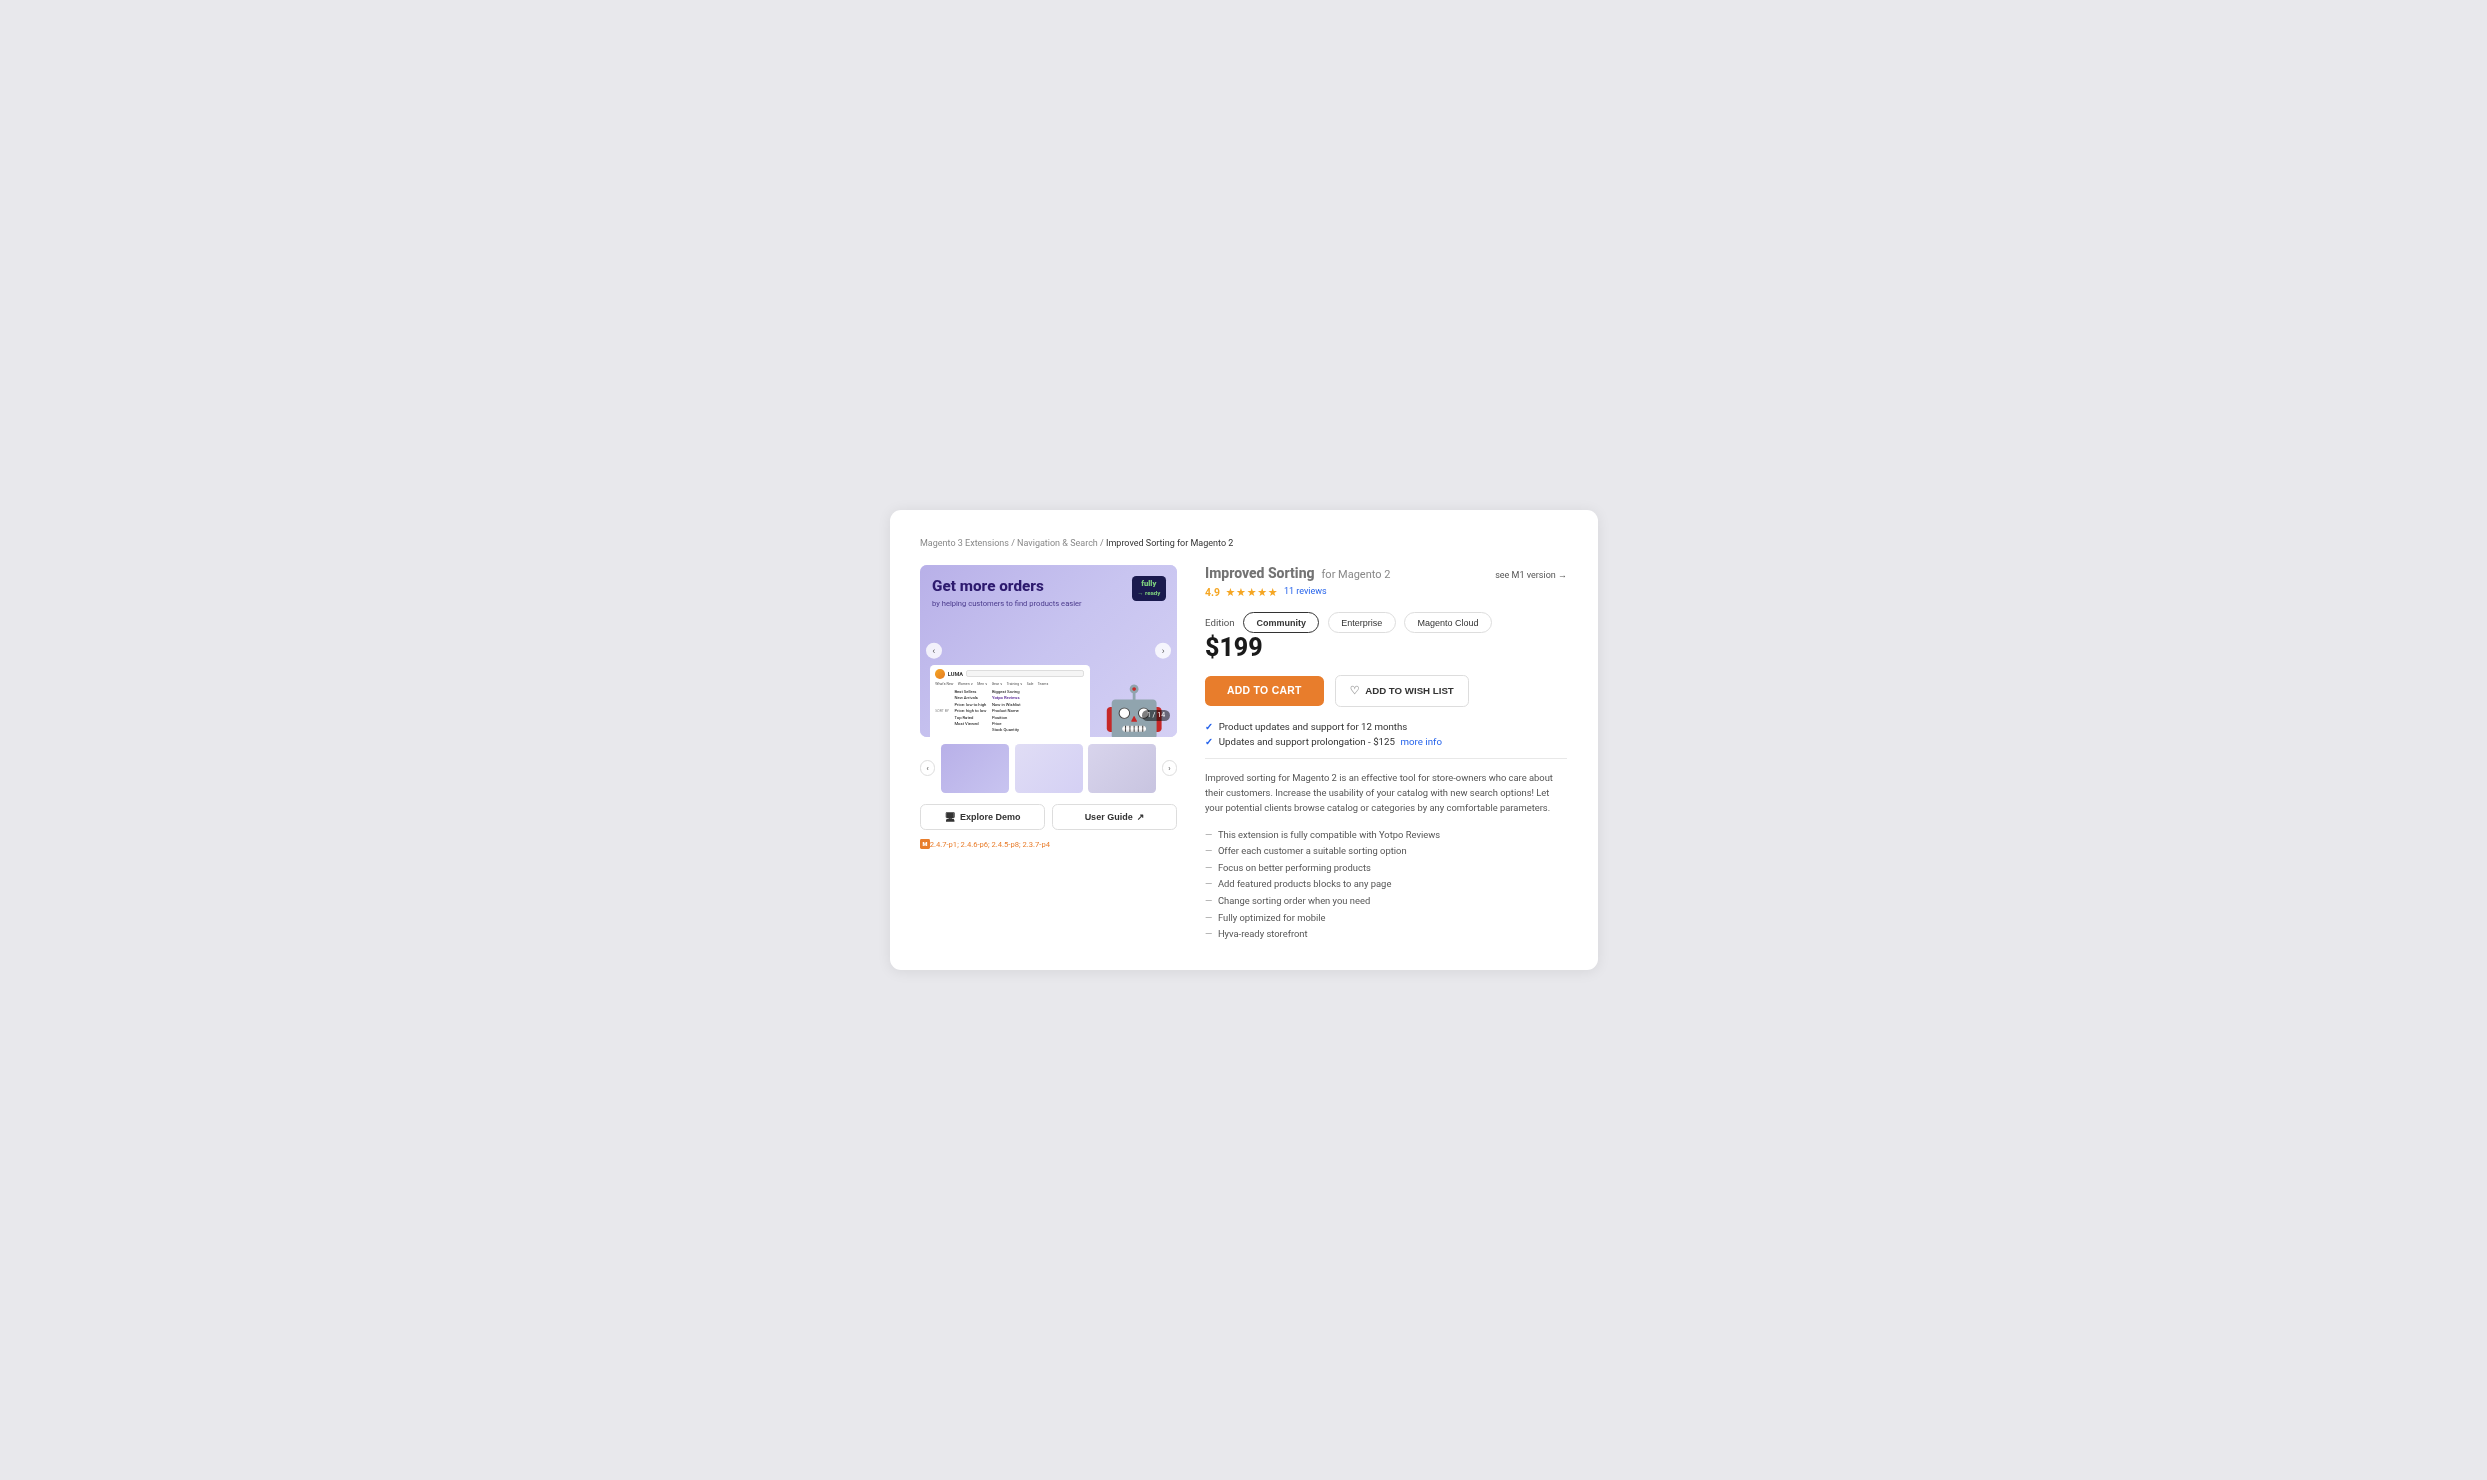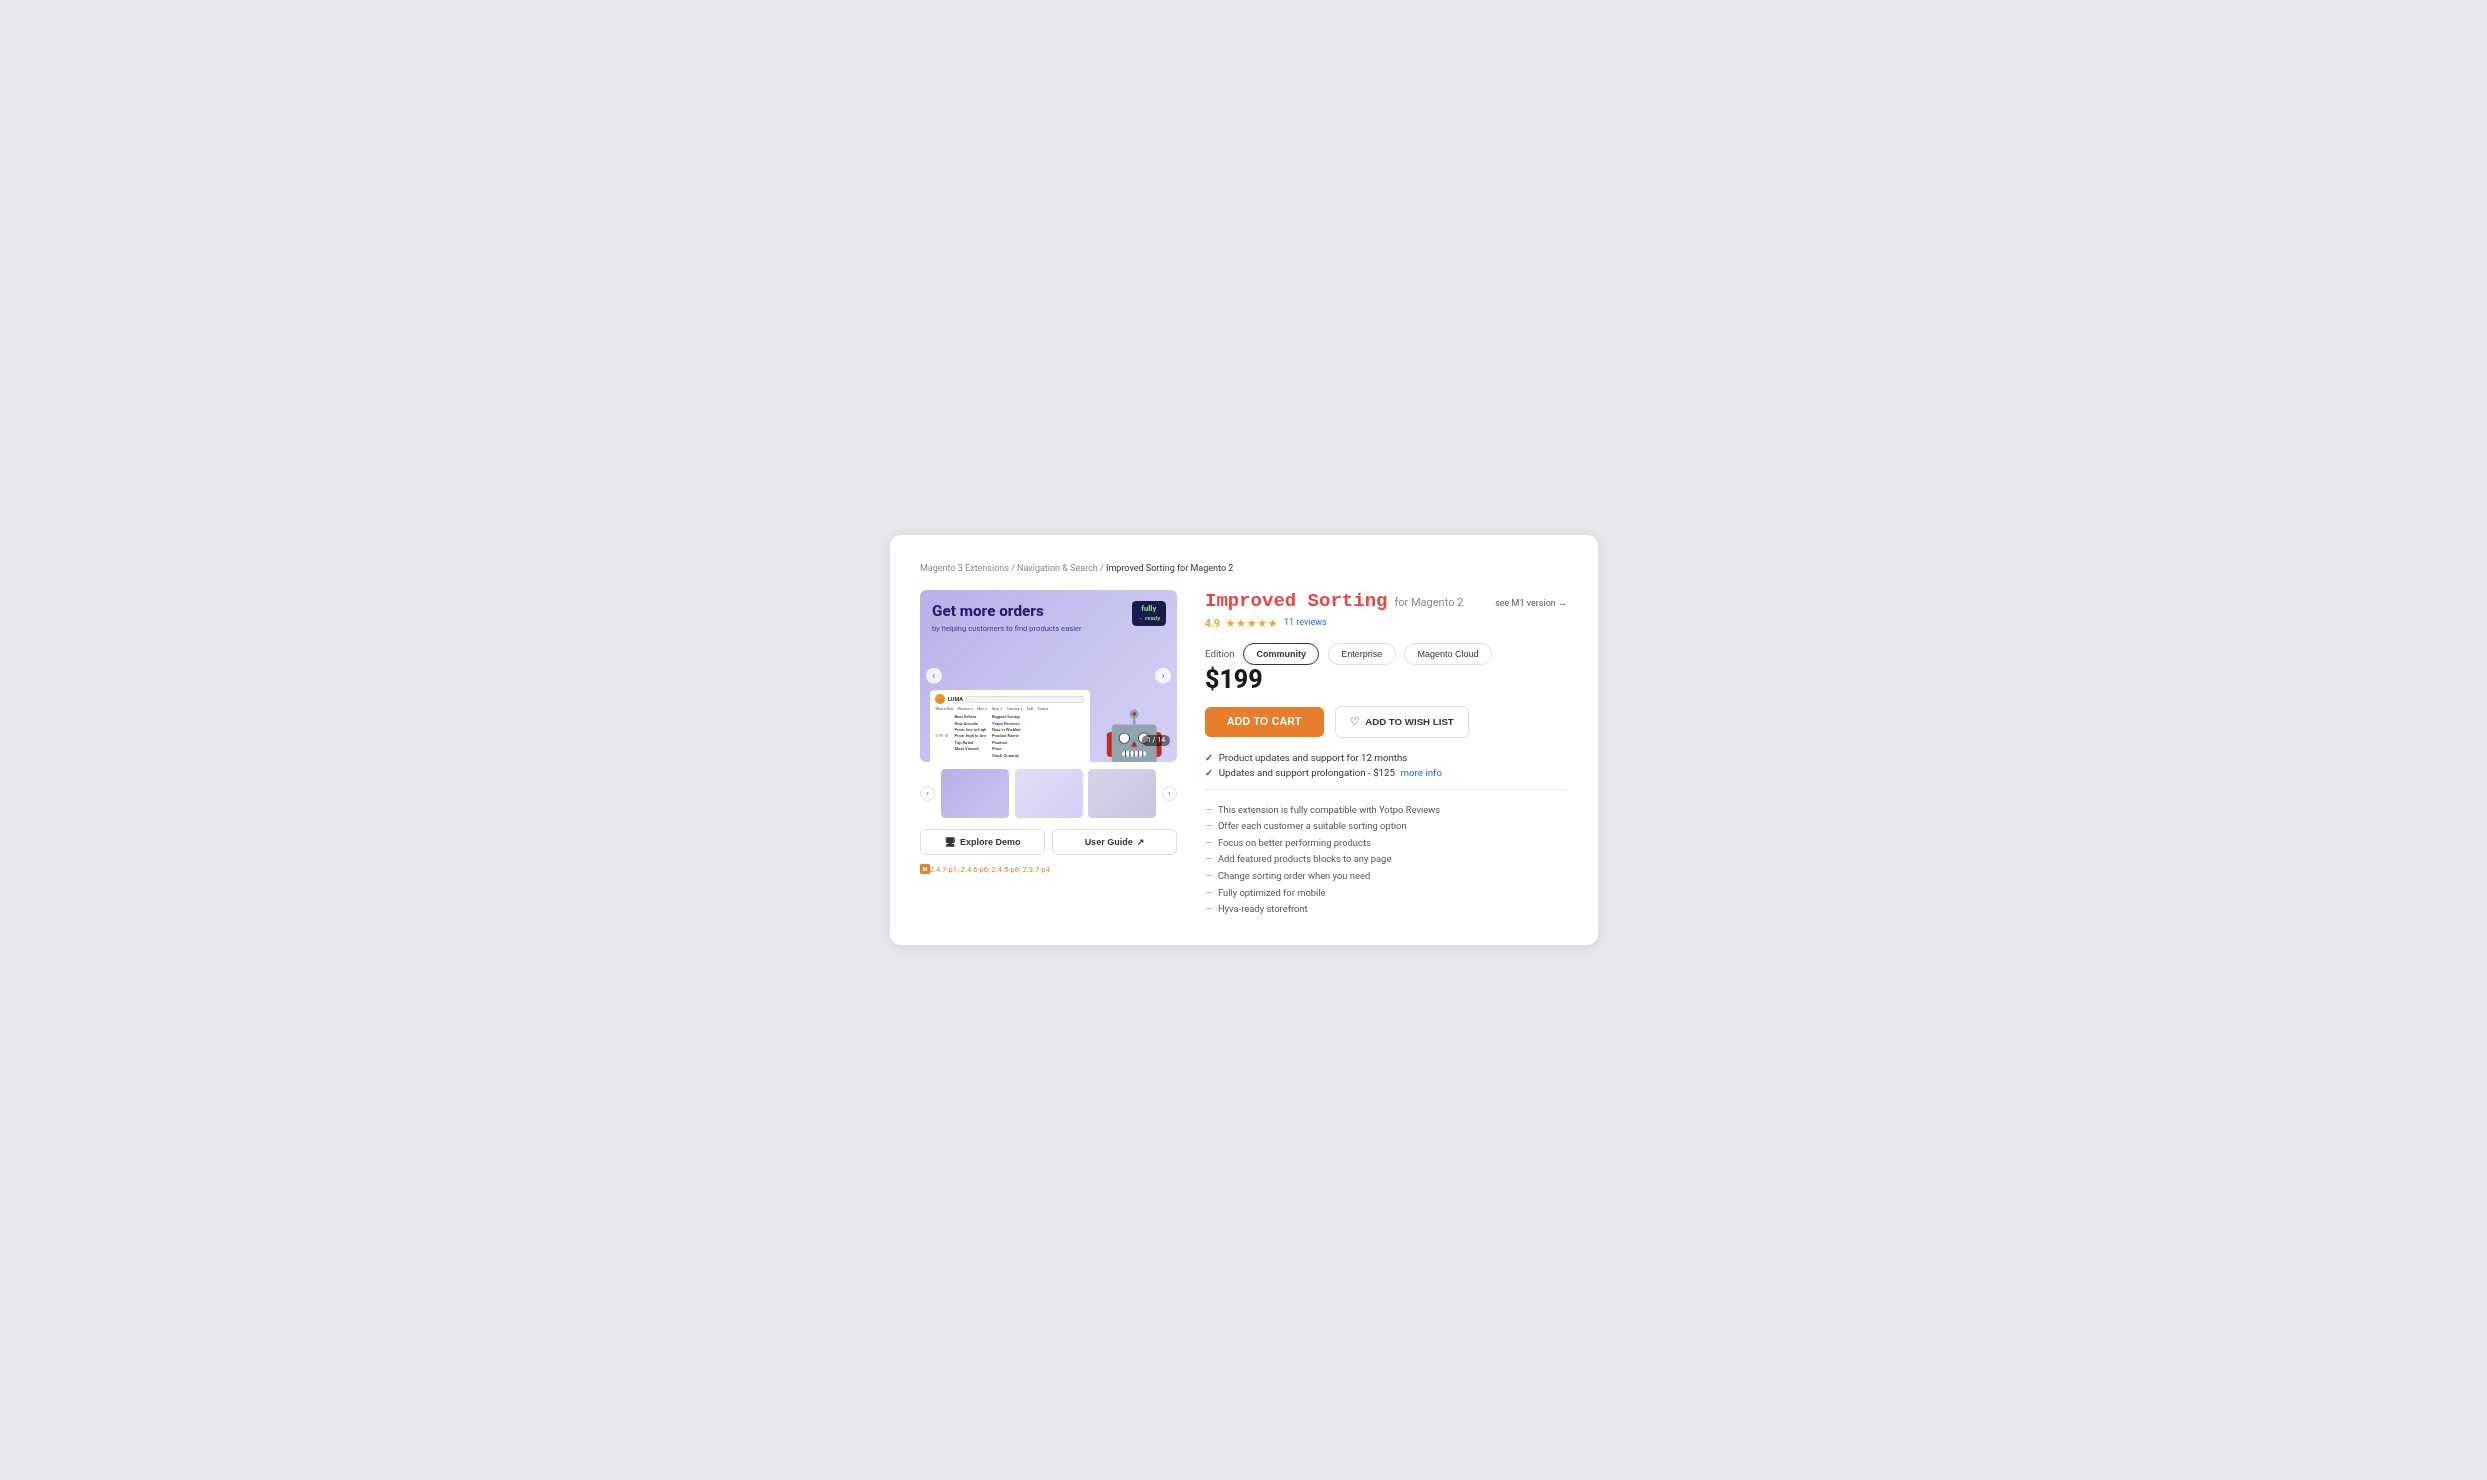--- a/index.html
+++ b/index.html
@@ -213,24 +213,23 @@
     .right-col {
       flex: 1;
     }
     .product-header {
       display: flex;
       align-items: baseline;
       gap: 7px;
       margin-bottom: 5.6px;
     }
     .product-title {
-      font-size: 19px;
+      font-size: 14px;
       font-weight: 800;
-      color: #ef4444;
-      font-family: Liberation Mono, monospace;
+      color: #737373;
     }
     .product-subtitle {
       font-size: 11px;
       color: #888;
       font-weight: 400;
     }
     .see-m1 {
       margin-left: auto;
       font-size: 9px;
       color: #555;
@@ -495,20 +494,21 @@
         </div>
         <div class="feature-item">
           <span class="check-icon">✓</span>
           <span>Updates and support prolongation -  $125</span>
           <a href="#" class="more-info-link">more info</a>
         </div>
       </div>
 
       <hr class="divider">
 
+      <p class="description">Improved sorting for Magento 2 is an effective tool for store-owners who care about their customers. Increase the usability of your catalog with new search options! Let your potential clients browse catalog or categories by any comfortable parameters.</p>
 
       <ul class="bullet-list">
         <li>
             <span>This extension is fully compatible with Yotpo Reviews</span>
           </li>
         <li>
             <span>Offer each customer a suitable sorting option</span>
           </li>
         <li>
             <span>Focus on better performing products</span>

